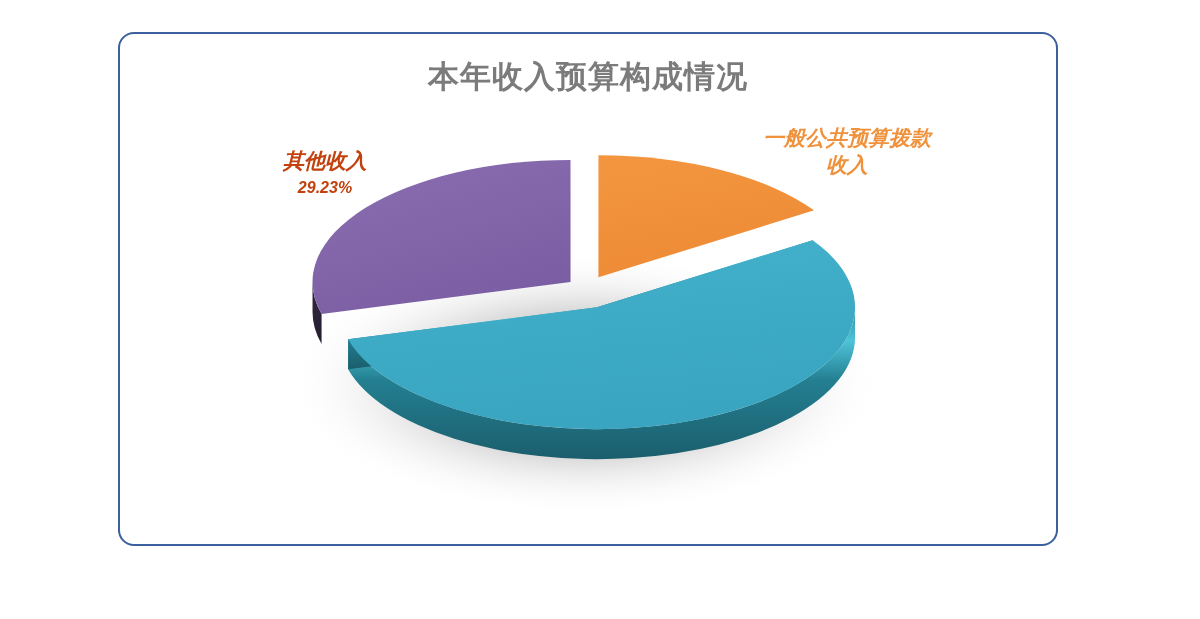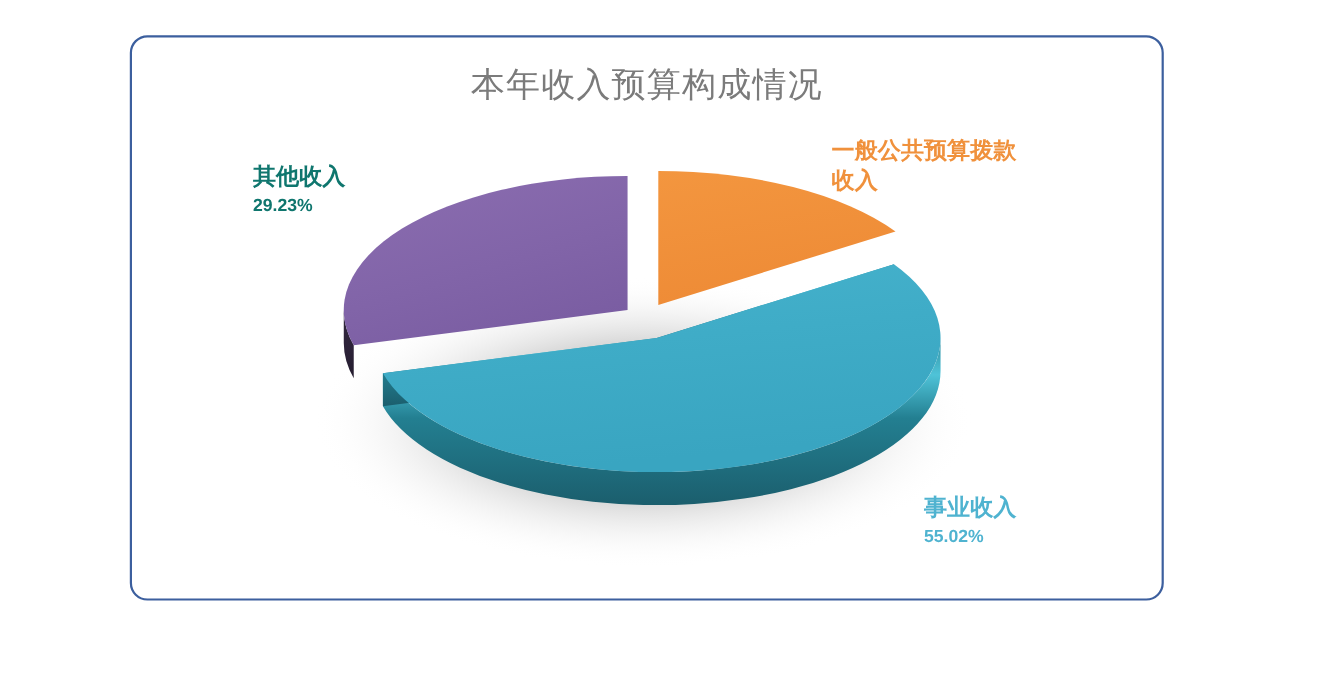--- a/index.html
+++ b/index.html
@@ -27,44 +27,46 @@
     background: #ffffff;
   }
 
   #chart-title {
     position: absolute;
     left: 0;
     top: 22px;
     width: 100%;
     text-align: center;
     font-size: 31px;
-    font-weight: 400;
+    font-weight: 700;
     color: #7b7b7b;
     letter-spacing: 1px;
     white-space: nowrap;
   }
 
   #pie-stage {
     position: absolute;
     left: 0;
     top: 0;
     width: 940px;
     height: 514px;
   }
   #pie-svg {
     position: absolute;
     left: 0;
     top: 0;
   }
 
   .slice-label {
     position: absolute;
+    text-align: center;
     font-weight: bold;
     line-height: 1.28;
     white-space: nowrap;
+    font-style: italic;
   }
   .slice-label .lbl-name {
     display: block;
     font-size: 21px;
   }
   .slice-label .lbl-pct {
     display: block;
     font-size: 16px;
     margin-top: 3px;
   }
@@ -74,21 +76,21 @@
     top: 91px;
     width: 230px;
     color: #F0913C;
   }
   #label-general .lbl-name { white-space: normal; width: 182px; margin: 0 auto; }
 
   #label-other {
     left: 110px;
     top: 114px;
     width: 190px;
-    color: #0f766e;
+    color: #c2410c;
   }
 
   #label-business {
     left: 720px;
     top: 415px;
     width: 210px;
     color: #4FB3D0;
   }
 </style>
 </head>
@@ -162,19 +164,15 @@
 
     <div class="slice-label" id="label-general">
       <span class="lbl-name">一般公共预算拨款收入</span>
     </div>
 
     <div class="slice-label" id="label-other">
       <span class="lbl-name">其他收入</span>
       <span class="lbl-pct">29.23%</span>
     </div>
 
-    <div class="slice-label" id="label-business">
-      <span class="lbl-name">事业收入</span>
-      <span class="lbl-pct">55.02%</span>
-    </div>
 
   </div>
 </div>
 
 </body></html>

